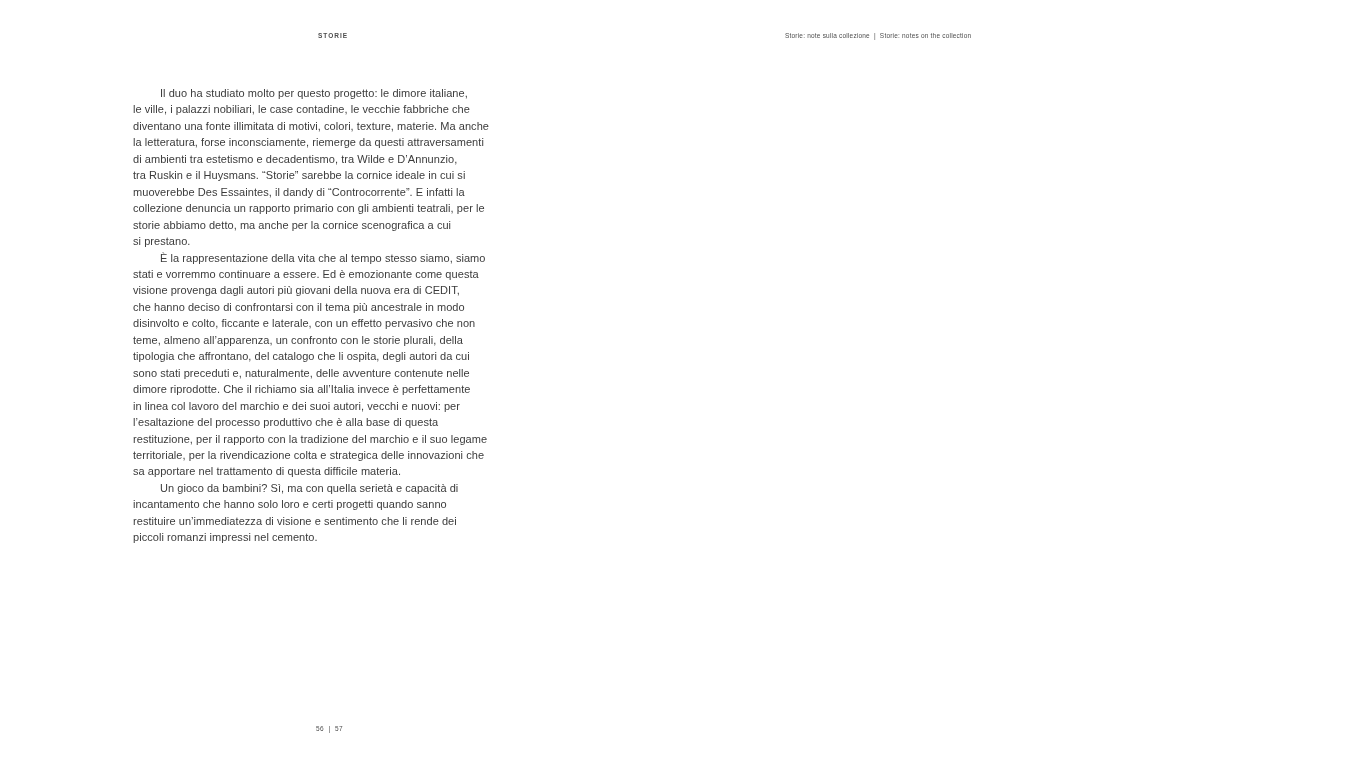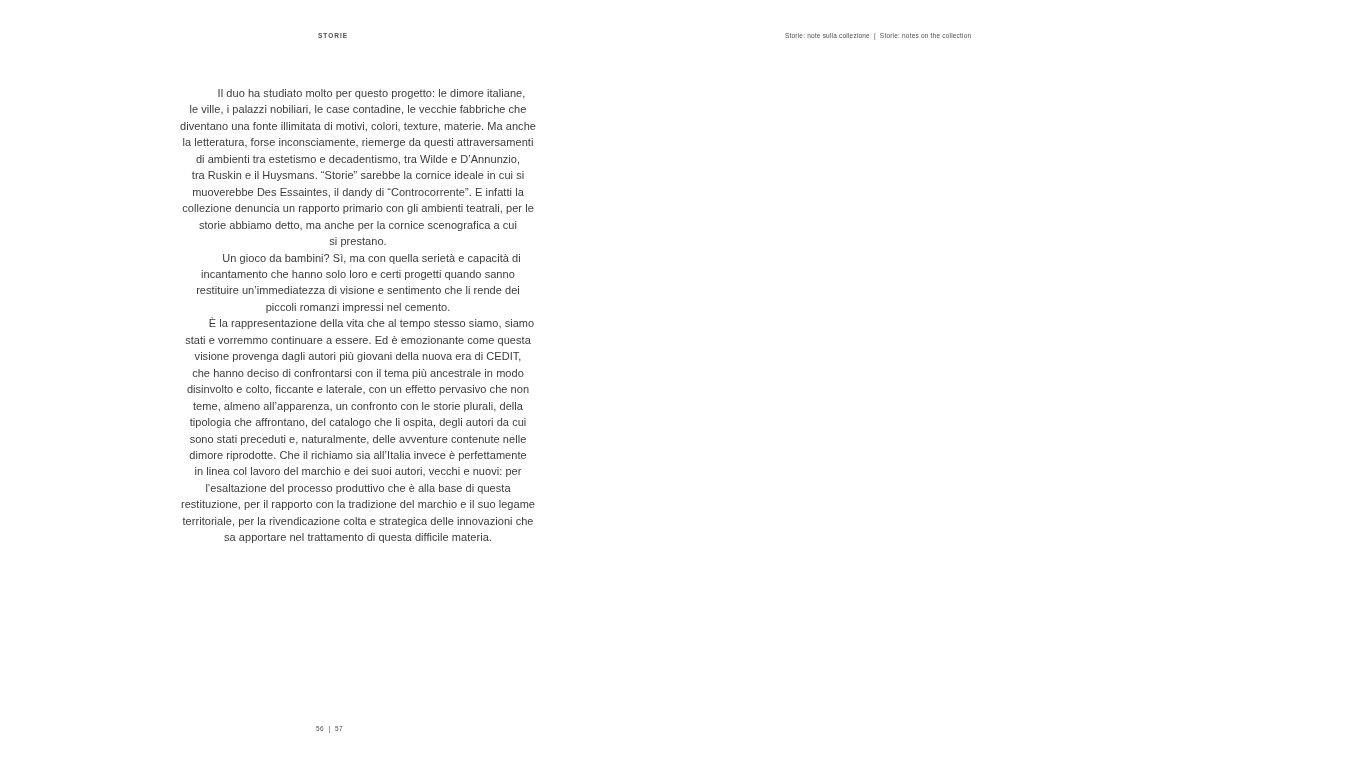--- a/index.html
+++ b/index.html
@@ -7,21 +7,20 @@
     padding: 0;
     background: #ffffff;
   }
   .spread {
     position: relative;
     width: 1356px;
     height: 759px;
     background: #ffffff;
     font-family: "Liberation Sans", sans-serif;
     overflow: hidden;
-    text-align: center;
   }
   .running-head-left {
     position: absolute;
     left: 318px;
     top: 32px;
     font-size: 6.5px;
     font-weight: 600;
     letter-spacing: 1px;
     color: #4d4d4d;
     white-space: pre;
@@ -75,35 +74,35 @@
     <p>Il duo ha studiato molto per questo progetto: le dimore italiane,
 le ville, i palazzi nobiliari, le case contadine, le vecchie fabbriche che
 diventano una fonte illimitata di motivi, colori, texture, materie. Ma anche
 la letteratura, forse inconsciamente, riemerge da questi attraversamenti
 di ambienti tra estetismo e decadentismo, tra Wilde e D’Annunzio,
 tra Ruskin e il Huysmans. “Storie” sarebbe la cornice ideale in cui si
 muoverebbe Des Essaintes, il dandy di “Controcorrente”. E infatti la
 collezione denuncia un rapporto primario con gli ambienti teatrali, per le
 storie abbiamo detto, ma anche per la cornice scenografica a cui
 si prestano.</p>
-    <p>Un gioco da bambini? Sì, ma con quella serietà e capacità di
-incantamento che hanno solo loro e certi progetti quando sanno
-restituire un’immediatezza di visione e sentimento che li rende dei
-piccoli romanzi impressi nel cemento.</p>
     <p>È la rappresentazione della vita che al tempo stesso siamo, siamo
 stati e vorremmo continuare a essere. Ed è emozionante come questa
 visione provenga dagli autori più giovani della nuova era di CEDIT,
 che hanno deciso di confrontarsi con il tema più ancestrale in modo
 disinvolto e colto, ficcante e laterale, con un effetto pervasivo che non
 teme, almeno all’apparenza, un confronto con le storie plurali, della
 tipologia che affrontano, del catalogo che li ospita, degli autori da cui
 sono stati preceduti e, naturalmente, delle avventure contenute nelle
 dimore riprodotte. Che il richiamo sia all’Italia invece è perfettamente
 in linea col lavoro del marchio e dei suoi autori, vecchi e nuovi: per
 l’esaltazione del processo produttivo che è alla base di questa
 restituzione, per il rapporto con la tradizione del marchio e il suo legame
 territoriale, per la rivendicazione colta e strategica delle innovazioni che
 sa apportare nel trattamento di questa difficile materia.</p>
+    <p>Un gioco da bambini? Sì, ma con quella serietà e capacità di
+incantamento che hanno solo loro e certi progetti quando sanno
+restituire un’immediatezza di visione e sentimento che li rende dei
+piccoli romanzi impressi nel cemento.</p>
   </div>
 
   <div class="folio">56  |  57</div>
 
 </div>
 
 </body></html>

